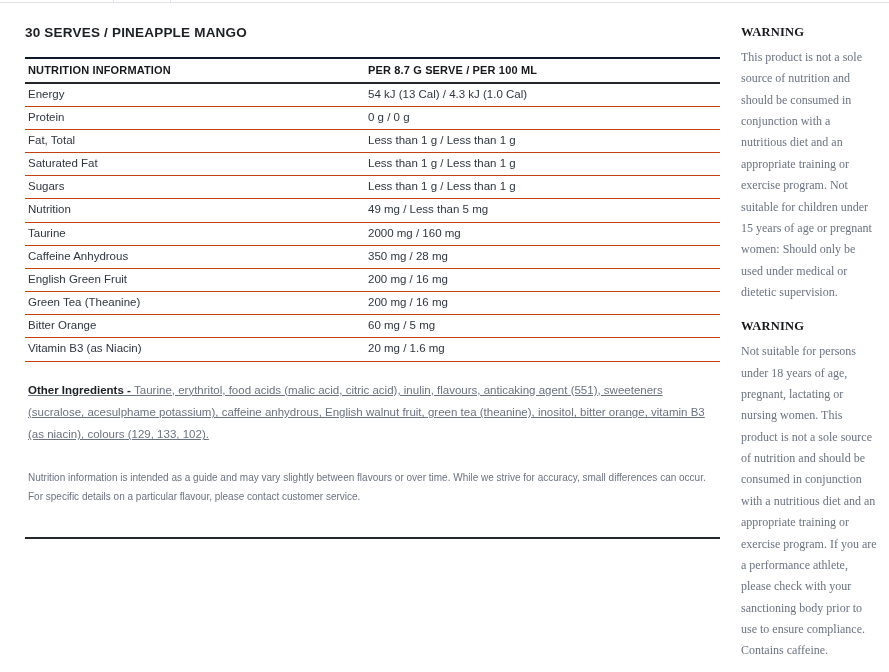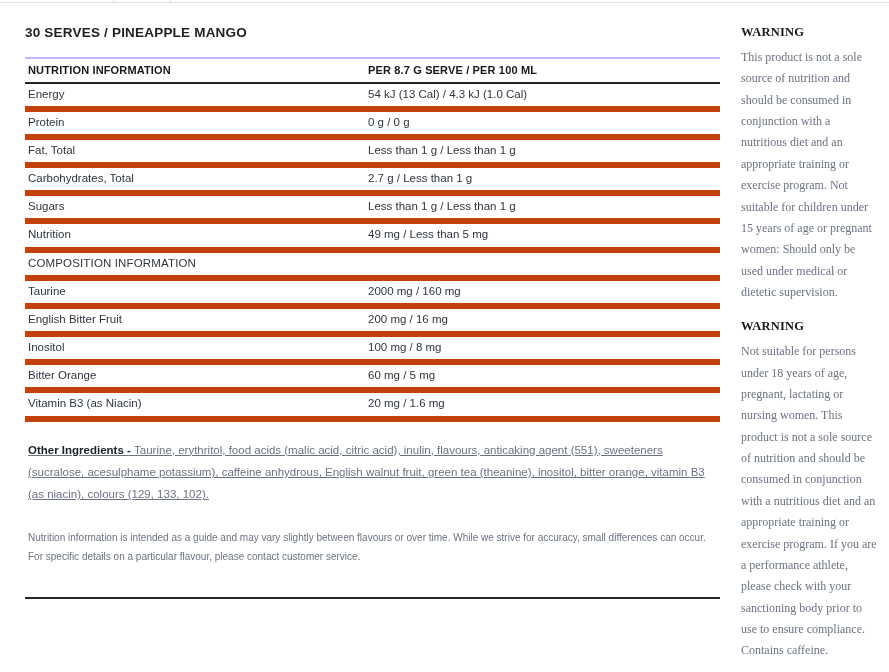--- a/index.html
+++ b/index.html
@@ -78,28 +78,28 @@
 
   #nutrition-table th,
   #nutrition-table td {
     text-align: left;
     padding: 3px 0 4px 3px;
     vertical-align: top;
     font-size: 11.5px;
     line-height: 1.32;
     font-weight: normal;
     color: #2f3640;
-    border-bottom: 6px solid #c2410c;
+    border-bottom: 1px solid #c2410c;
   }
   #nutrition-table thead th {
     font-weight: bold;
     font-size: 11px;
     letter-spacing: 0.15px;
     color: #16181c;
-    border-top: 2px solid #c4b5fd;
+    border-top: 2px solid #0f172a;
     border-bottom: 2px solid #23262b;
     padding-top: 4px;
     padding-bottom: 4px;
   }
   tr.section-heading-row td {
     font-weight: bold;
     font-size: 11px;
     letter-spacing: 0.15px;
     color: #16181c;
     padding-top: 5px;
@@ -183,45 +183,46 @@
           </tr>
           <tr>
             <td>Protein</td>
             <td>0 g / 0 g</td>
           </tr>
           <tr>
             <td>Fat, Total</td>
             <td>Less than 1 g / Less than 1 g</td>
           </tr>
           <tr>
-            <td>Carbohydrates, Total</td>
-            <td>2.7 g / Less than 1 g</td>
+            <td>Saturated Fat</td>
+            <td>Less than 1 g / Less than 1 g</td>
           </tr>
           <tr>
             <td>Sugars</td>
             <td>Less than 1 g / Less than 1 g</td>
           </tr>
           <tr>
             <td>Nutrition</td>
             <td>49 mg / Less than 5 mg</td>
           </tr>
-          <tr class="section-heading-row">
-            <td colspan="2">COMPOSITION INFORMATION</td>
-          </tr>
           <tr>
             <td>Taurine</td>
             <td>2000 mg / 160 mg</td>
           </tr>
           <tr>
-            <td>English Bitter Fruit</td>
+            <td>Caffeine Anhydrous</td>
+            <td>350 mg / 28 mg</td>
+          </tr>
+          <tr>
+            <td>English Green Fruit</td>
             <td>200 mg / 16 mg</td>
           </tr>
           <tr>
-            <td>Inositol</td>
-            <td>100 mg / 8 mg</td>
+            <td>Green Tea (Theanine)</td>
+            <td>200 mg / 16 mg</td>
           </tr>
           <tr>
             <td>Bitter Orange</td>
             <td>60 mg / 5 mg</td>
           </tr>
           <tr>
             <td>Vitamin B3 (as Niacin)</td>
             <td>20 mg / 1.6 mg</td>
           </tr>
         </tbody>

